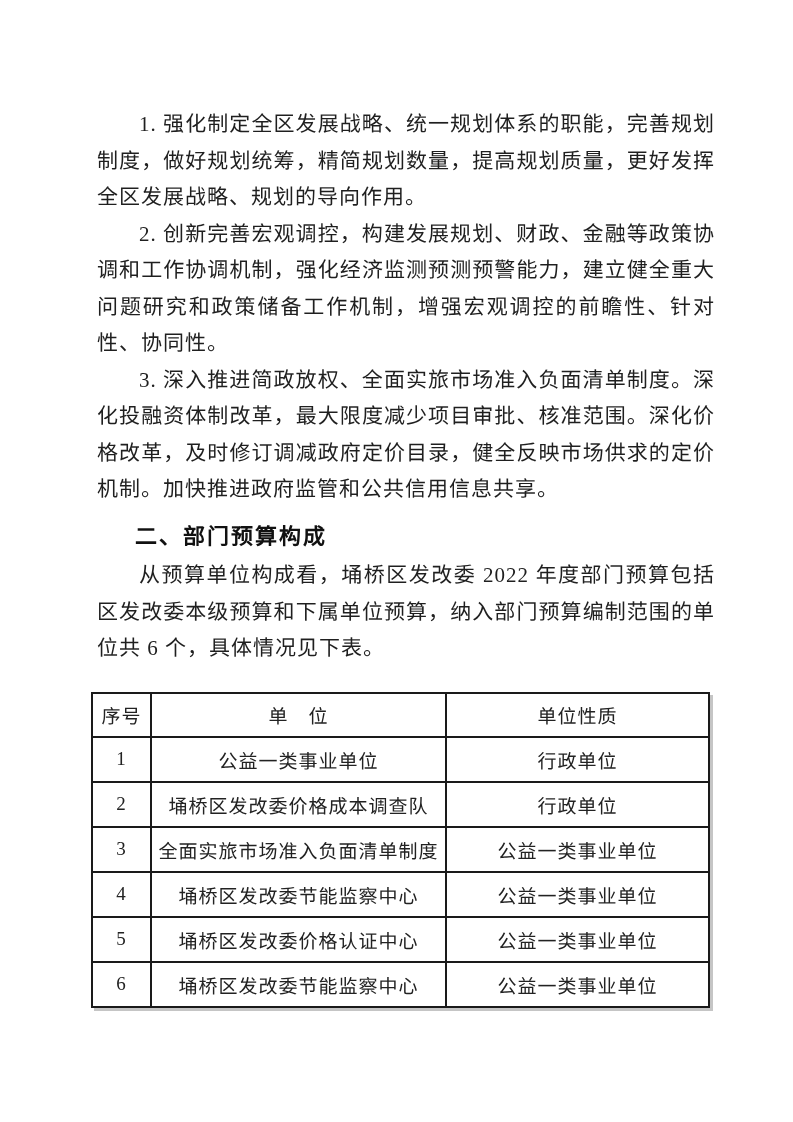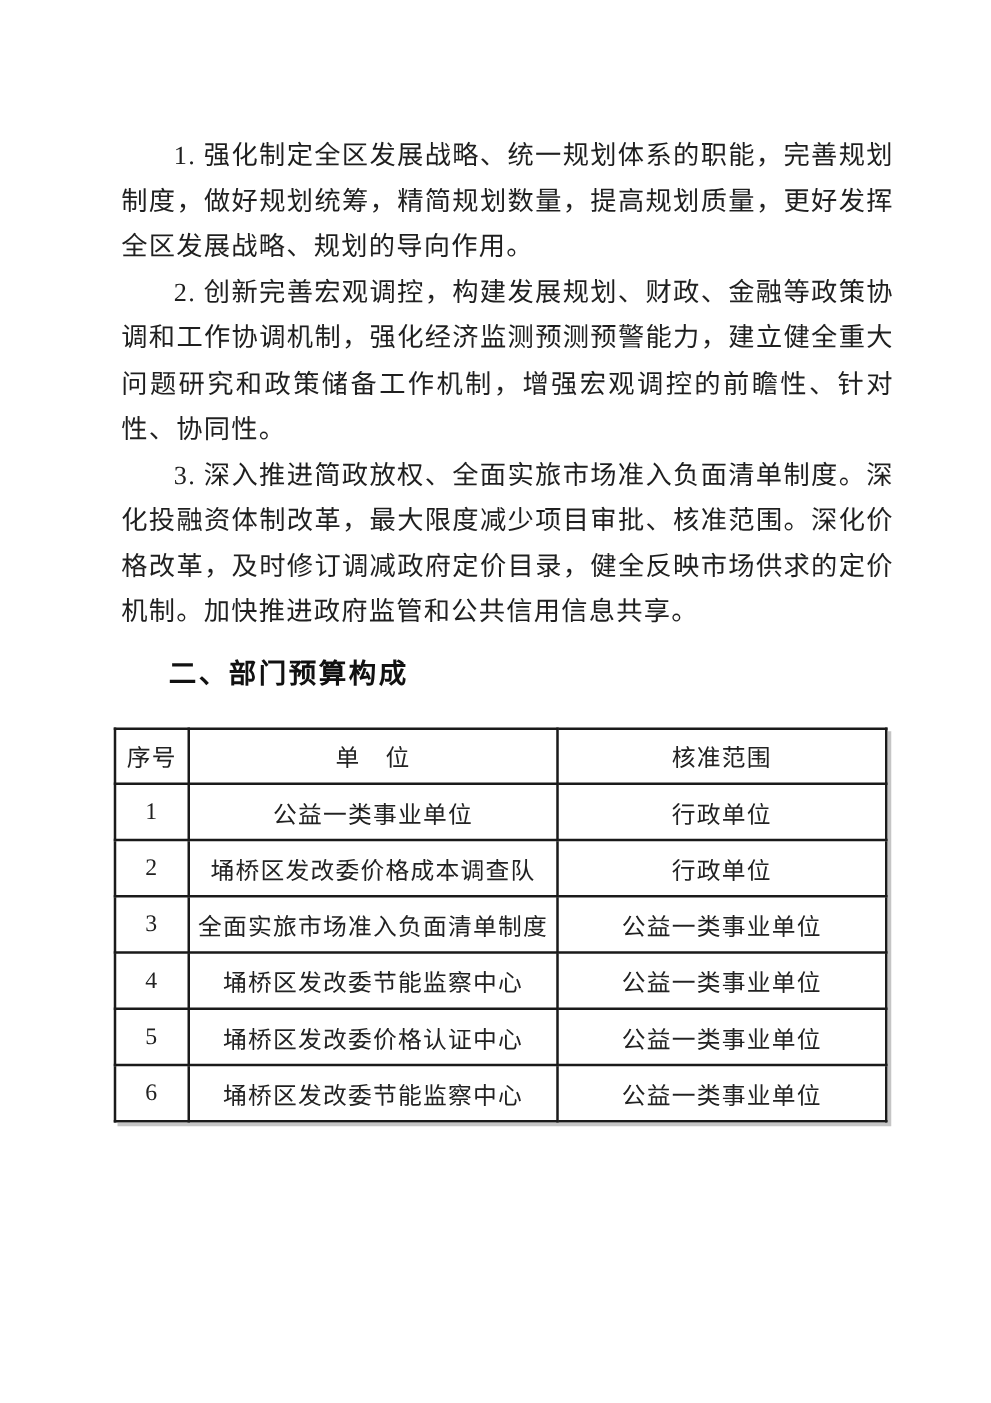--- a/index.html
+++ b/index.html
@@ -27,21 +27,21 @@
     font-size: 21px;
     line-height: 36.5px;
     letter-spacing: 1px;
     text-align: justify;
     text-align-last: left;
     text-indent: 2em;
     color: #1f1f1f;
   }
   h2.section-heading {
     margin: 13px 0 0 0;
-    font-family: Liberation Sans, sans-serif;
+    font-family: Liberation Mono, monospace;
     font-weight: bold;
     font-size: 22px;
     line-height: 36.5px;
     letter-spacing: 2px;
     text-indent: 38px;
     color: #111111;
   }
   table.budget-table {
     margin-top: 25px;
     margin-left: -6px;
@@ -78,32 +78,33 @@
 
 <div class="page">
   <div class="content">
 
     <p class="body-para">1. 强化制定全区发展战略、统一规划体系的职能，完善规划制度，做好规划统筹，精简规划数量，提高规划质量，更好发挥全区发展战略、规划的导向作用。</p>
     <p class="body-para">2. 创新完善宏观调控，构建发展规划、财政、金融等政策协调和工作协调机制，强化经济监测预测预警能力，建立健全重大问题研究和政策储备工作机制，增强宏观调控的前瞻性、针对性、协同性。</p>
     <p class="body-para">3. 深入推进简政放权、全面实旅市场准入负面清单制度。深化投融资体制改革，最大限度减少项目审批、核准范围。深化价格改革，及时修订调减政府定价目录，健全反映市场供求的定价机制。加快推进政府监管和公共信用信息共享。</p>
 
     <h2 class="section-heading">二、部门预算构成</h2>
 
+    <p class="body-para">从预算单位构成看，埇桥区发改委 2022 年度部门预算包括区发改委本级预算和下属单位预算，纳入部门预算编制范围的单位共 6 个，具体情况见下表。</p>
 
     <table class="budget-table">
       <colgroup>
         <col class="c-index">
         <col class="c-unit">
         <col class="c-type">
       </colgroup>
       <thead>
         <tr>
           <th>序号</th>
           <th>单　位</th>
-          <th>核准范围</th>
+          <th>单位性质</th>
         </tr>
       </thead>
       <tbody>
         <tr>
           <td class="cell-index">1</td>
           <td>公益一类事业单位</td>
           <td>行政单位</td>
         </tr>
         <tr>
           <td class="cell-index">2</td>

